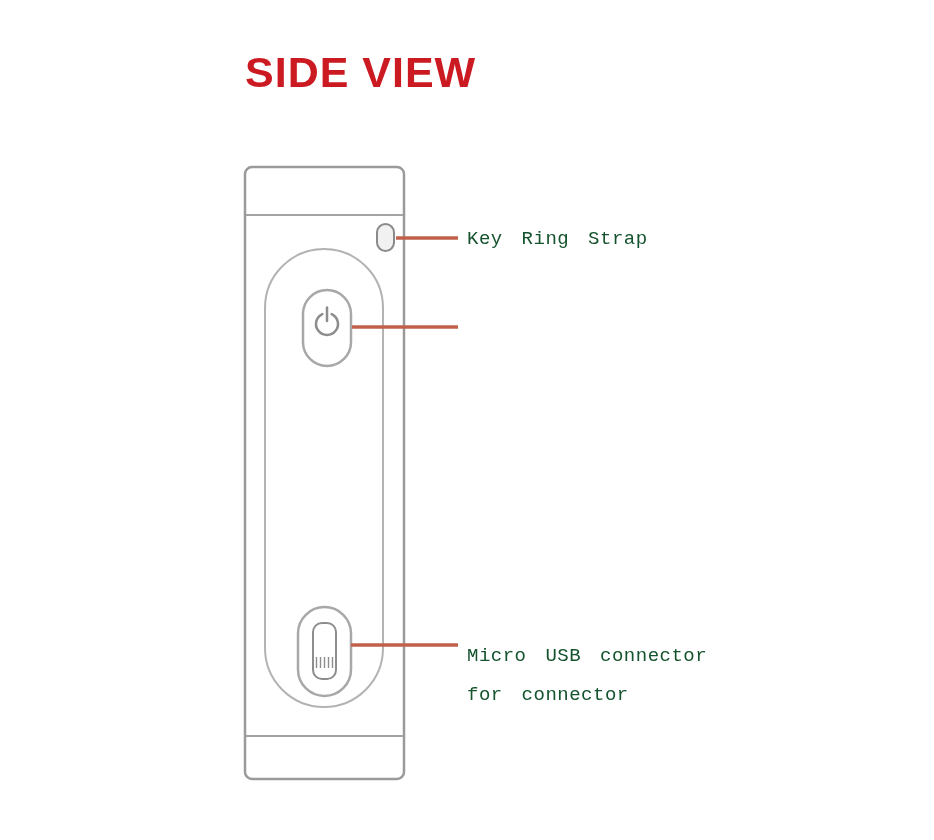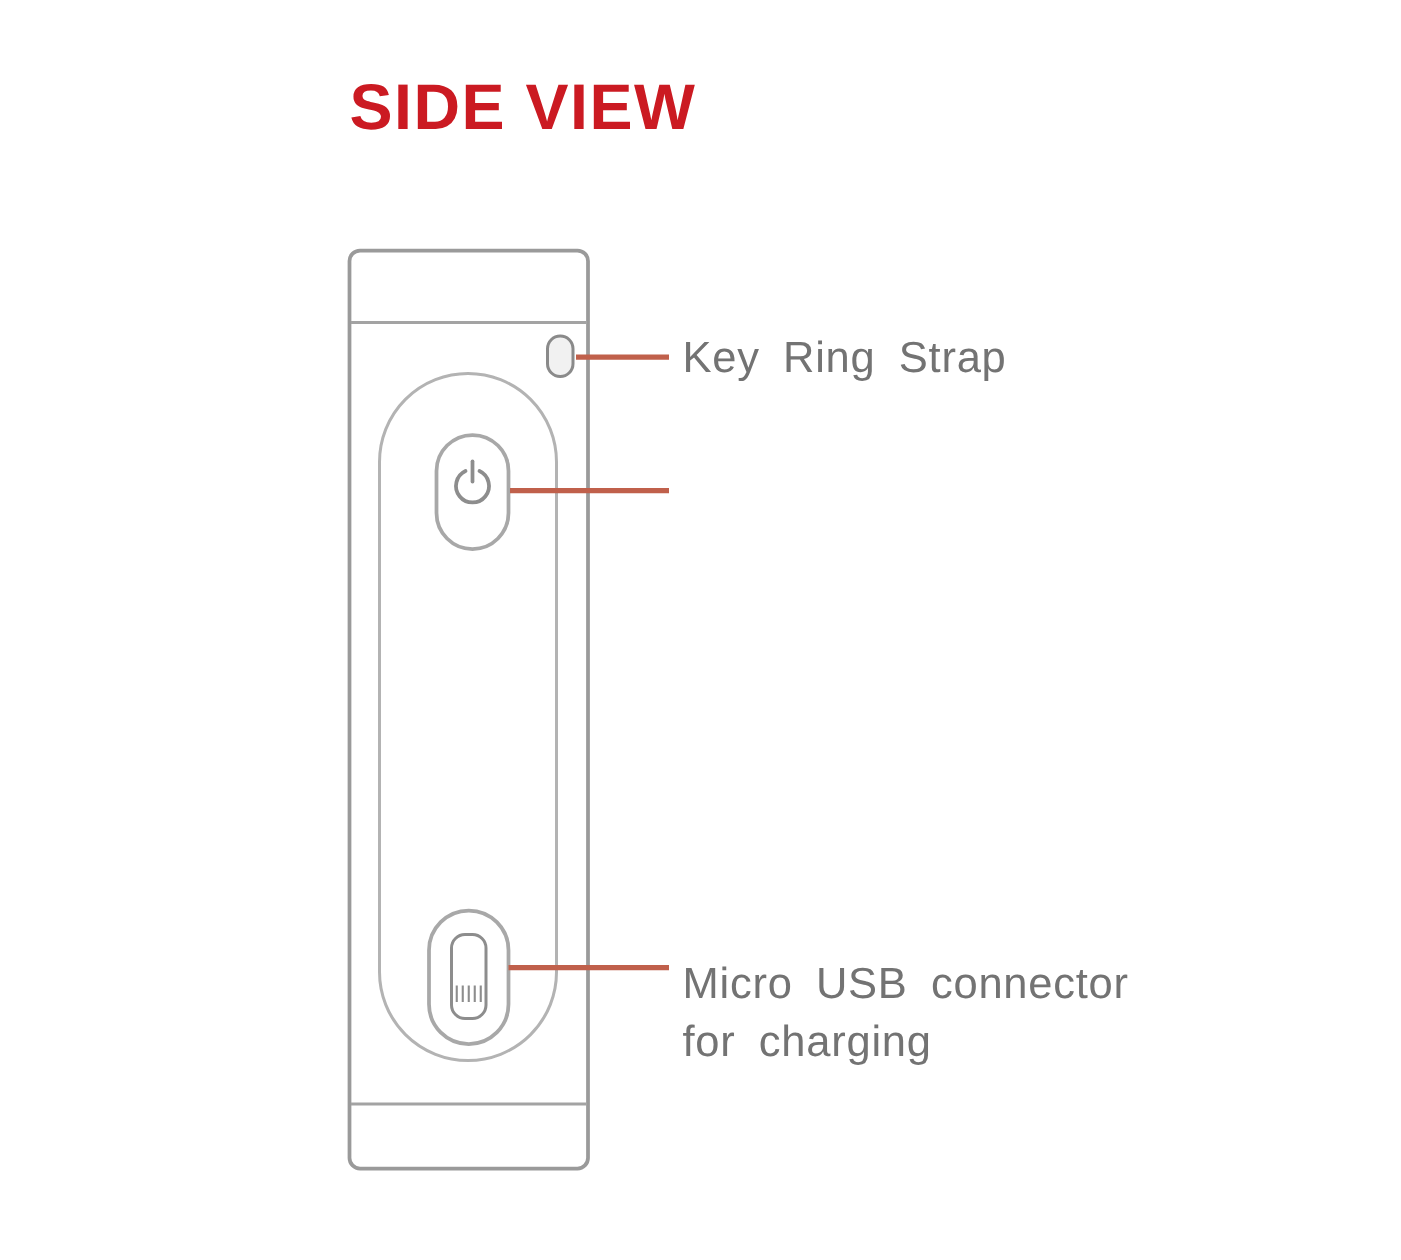--- a/index.html
+++ b/index.html
@@ -7,41 +7,42 @@
     padding: 0;
     background: #ffffff;
     font-family: "Liberation Sans", sans-serif;
   }
   .stage {
     position: relative;
     width: 768px;
     height: 840px;
     background: #ffffff;
     overflow: hidden;
+    margin-left: 12px;
   }
   .title {
     position: absolute;
     left: 233px;
     top: 48px;
     margin: 0;
     font-size: 43px;
     font-weight: 700;
     letter-spacing: 1px;
     color: #cb1a22;
     font-family: "Liberation Sans", sans-serif;
   }
   .callout-label {
     position: absolute;
-    color: #737373;
-    font-size: 29px;
+    color: #14532d;
+    font-size: 19px;
     letter-spacing: 0.5px;
     word-spacing: 7px;
     line-height: 39px;
     white-space: nowrap;
-    font-family: Liberation Sans, sans-serif;
+    font-family: Liberation Mono, monospace;
   }
   .label-keyring { left: 455px; top: 220px; }
   .label-power   { left: 455px; top: 311px; }
   .label-usb     { left: 455px; top: 637px; white-space: normal; width: 360px; }
   svg.art {
     position: absolute;
     left: 0;
     top: 0;
   }
 </style>
@@ -82,16 +83,16 @@
     <line x1="384" y1="238" x2="446" y2="238" stroke-width="3.5" stroke="#c0604b"></line>
     <line x1="340" y1="327" x2="446" y2="327" stroke-width="3.5" stroke="#c0604b"></line>
     <line x1="339" y1="645" x2="446" y2="645" stroke-width="3.5" stroke="#c0604b"></line>
   </svg>
 
   <div class="callout-label label-keyring">Key Ring Strap</div>
 
 
   <div class="callout-label label-usb">
     <span>Micro USB connector</span><br>
-    <span>for charging</span>
+    <span>for connector</span>
   </div>
 
 </div>
 
 </body></html>

